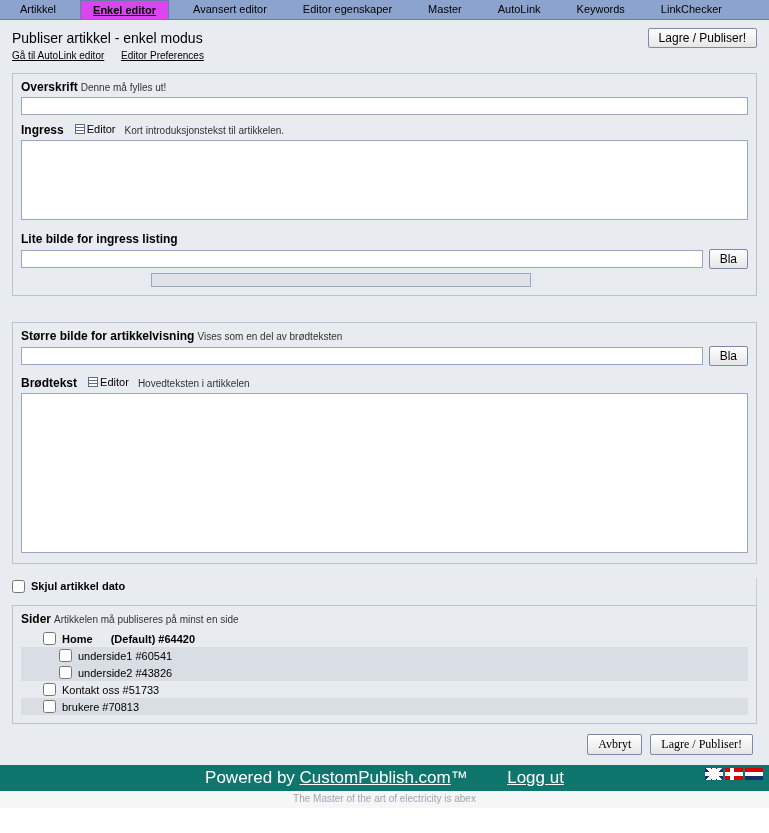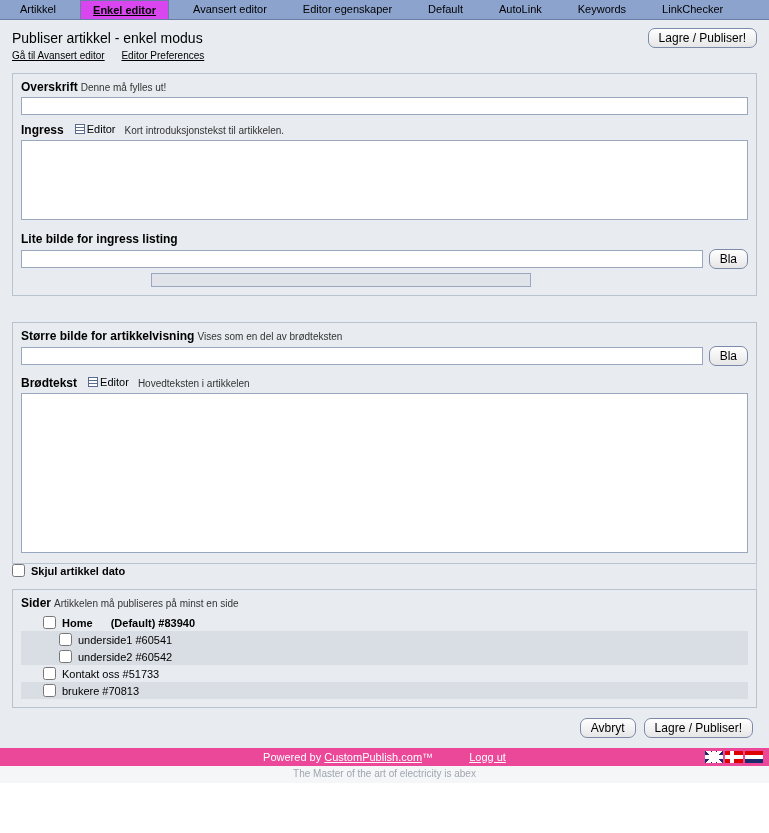--- a/index.html
+++ b/index.html
@@ -44,21 +44,21 @@
     display:flex; justify-content:space-between; align-items:flex-start;
   }
   .page-title {
     font-size:14px; font-weight:normal; margin-top:2px;
   }
   .sublinks { margin-top:4px; font-size:10px; }
   .sublinks a { color:#000; text-decoration:underline; margin-right:14px; cursor:pointer;}
   .btn {
     background: linear-gradient(#fff,#e6e6e6);
     border:1px solid #7a8aa8;
-    border-radius:7px;
+    border-radius:2px;
     padding:2px 10px;
     font-size:12px;
     cursor:pointer;
     font-family:inherit;
   }
   .panel {
     border:1px solid #b9c3cf;
     background:#e8ecf0;
     margin-top:12px;
     padding:6px 8px 8px 8px;
@@ -92,50 +92,50 @@
   textarea { resize:none; }
   .ingress-ta { height:80px; }
   .body-ta { height:160px; }
   .file-row { display:flex; gap:6px; align-items:center; margin-top:2px;}
   .file-row input.text { flex:1; }
   .progress-bar {
     width:380px; height:14px; margin:4px 0 0 130px;
     border:1px solid #9aa8bf; background:#e0e4ea;
   }
   .section-gap { height:14px; }
-  .hide-row { display:flex; align-items:center; gap:6px; position:relative;}
+  .hide-row { display:flex; align-items:flex-start; gap:6px; margin-top:16px; position:relative;}
   .hide-row .rsep {
     position:absolute; right:0; top:-2px; width:1px; height:28px; background:#c5cdd8;
   }
   .pages-panel .tree {
     margin-top:4px;
   }
   .tree-row {
     display:flex; align-items:center; gap:6px;
     padding:2px 4px;
     font-size:11px;
   }
   .tree-row.bold .txt { font-weight:bold; }
   .tree-row.shade { background:#d9dee4; }
   .indent1 { padding-left:22px;}
   .indent2 { padding-left:38px;}
   input[type=checkbox]{ width:13px; height:13px; }
   .action-row {
     display:flex; justify-content:flex-end; gap:8px;
-    margin-top:10px; padding-right:4px;
+    margin-top:10px; padding-right:4px;font-family:Liberation Serif, serif;
   }
   .footer {
     width:100%;
   }
   .footer-blue {
-    background:#ec4899;
+    background:#0f766e;
     color:#fff;
     text-align:center;
     padding:3px 23px;
-    font-size:11px;
+    font-size:17px;
     position:relative;
   }
   .footer-blue a { color:#fff; text-decoration:underline; cursor:pointer;}
   .footer-blue .sep { display:inline-block; width:30px;}
   .flags {
     position:absolute; right:6px; top:3px; display:flex; gap:2px;
   }
   .flag { width:18px; height:12px; display:inline-block; border:0; }
   .flag-uk {
     background:
@@ -166,33 +166,33 @@
   }
 </style>
 </head>
 <body>
 
 <div class="tabs">
   <div class="tab first">Artikkel</div>
   <div class="tab active">Enkel editor</div>
   <div class="tab">Avansert editor</div>
   <div class="tab">Editor egenskaper</div>
-  <div class="tab">Default</div>
+  <div class="tab">Master</div>
   <div class="tab">AutoLink</div>
   <div class="tab">Keywords</div>
   <div class="tab">LinkChecker</div>
 </div>
 
 <div class="content">
 
   <div class="header-row">
     <div>
       <div class="page-title">Publiser artikkel - enkel modus</div>
       <div class="sublinks">
-        <a>Gå til Avansert editor</a>
+        <a>Gå til AutoLink editor</a>
         <a>Editor Preferences</a>
       </div>
     </div>
     <button class="btn">Lagre / Publiser!</button>
   </div>
 
   <div class="panel">
     <div class="label-row">
       <span class="label-main">Overskrift</span>
       <span class="label-hint">Denne må fylles ut!</span>
@@ -250,29 +250,29 @@
 
   <div class="panel pages-panel">
     <div class="label-row">
       <span class="label-main">Sider</span>
       <span class="label-hint">Artikkelen må publiseres på minst en side</span>
     </div>
     <div class="tree">
       <div class="tree-row indent1 bold">
         <input type="checkbox" style="">
         <span class="txt">Home</span>
-        &nbsp;&nbsp;<span class="txt">(Default) #83940</span>
+        &nbsp;&nbsp;<span class="txt">(Default) #64420</span>
       </div>
       <div class="tree-row indent2 shade">
         <input type="checkbox" style="">
         <span class="txt">underside1 #60541</span>
       </div>
       <div class="tree-row indent2 shade">
         <input type="checkbox" style="">
-        <span class="txt">underside2 #60542</span>
+        <span class="txt">underside2 #43826</span>
       </div>
       <div class="tree-row indent1">
         <input type="checkbox" style="">
         <span class="txt">Kontakt oss #51733</span>
       </div>
       <div class="tree-row indent1 shade">
         <input type="checkbox" style="">
         <span class="txt">brukere #70813</span>
       </div>
     </div>

